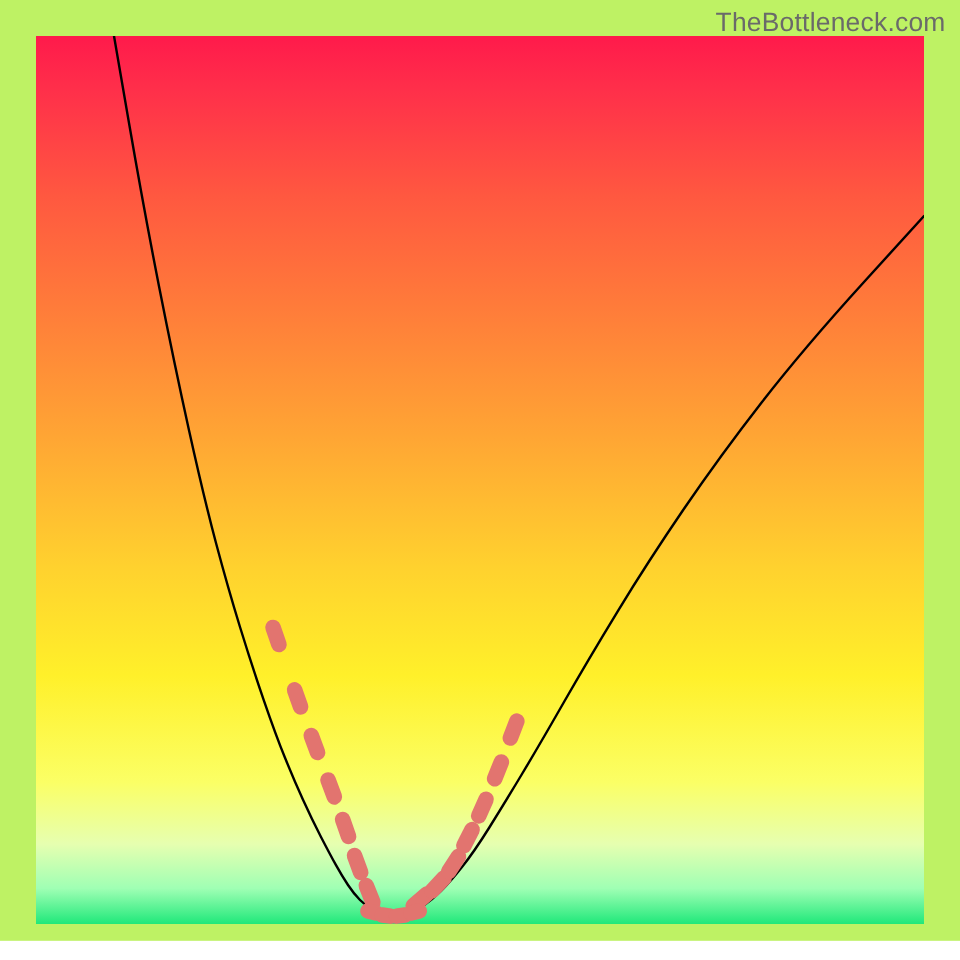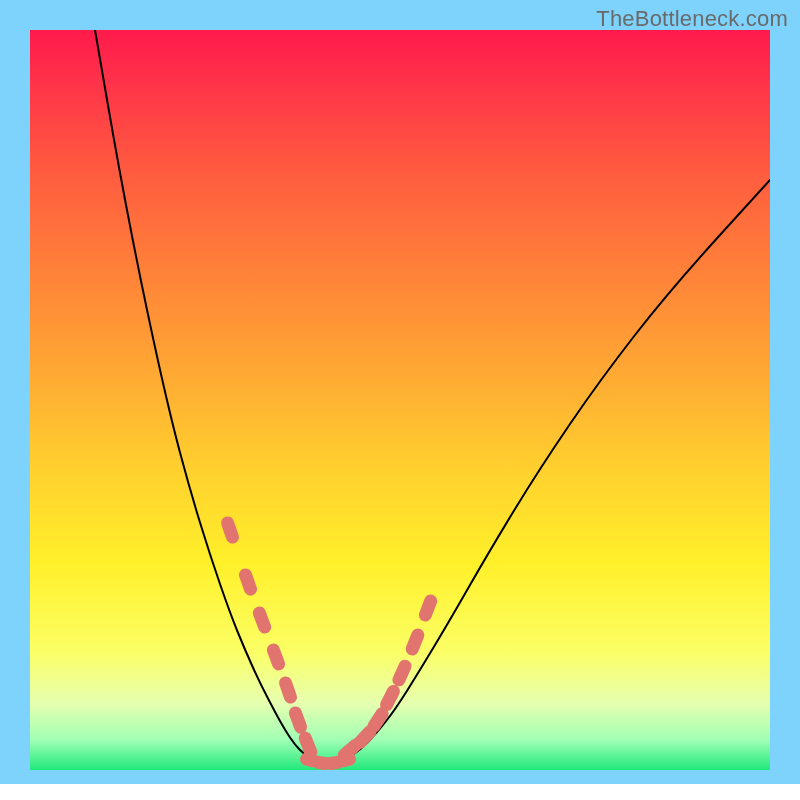--- a/index.html
+++ b/index.html
@@ -6,21 +6,21 @@
     margin: 0;
     padding: 0;
     width: 800px;
     height: 800px;
     overflow: hidden;
     font-family: Arial, Helvetica, sans-serif;
   }
   .outer {
     width: 800px;
     height: 784px;
-    background: #7dd3fc;
+    background: #bef264;
     position: relative;
   }
   .plot-area {
     position: absolute;
     left: 30px;
     top: 30px;
     width: 740px;
     height: 740px;
     overflow: hidden;
   }

